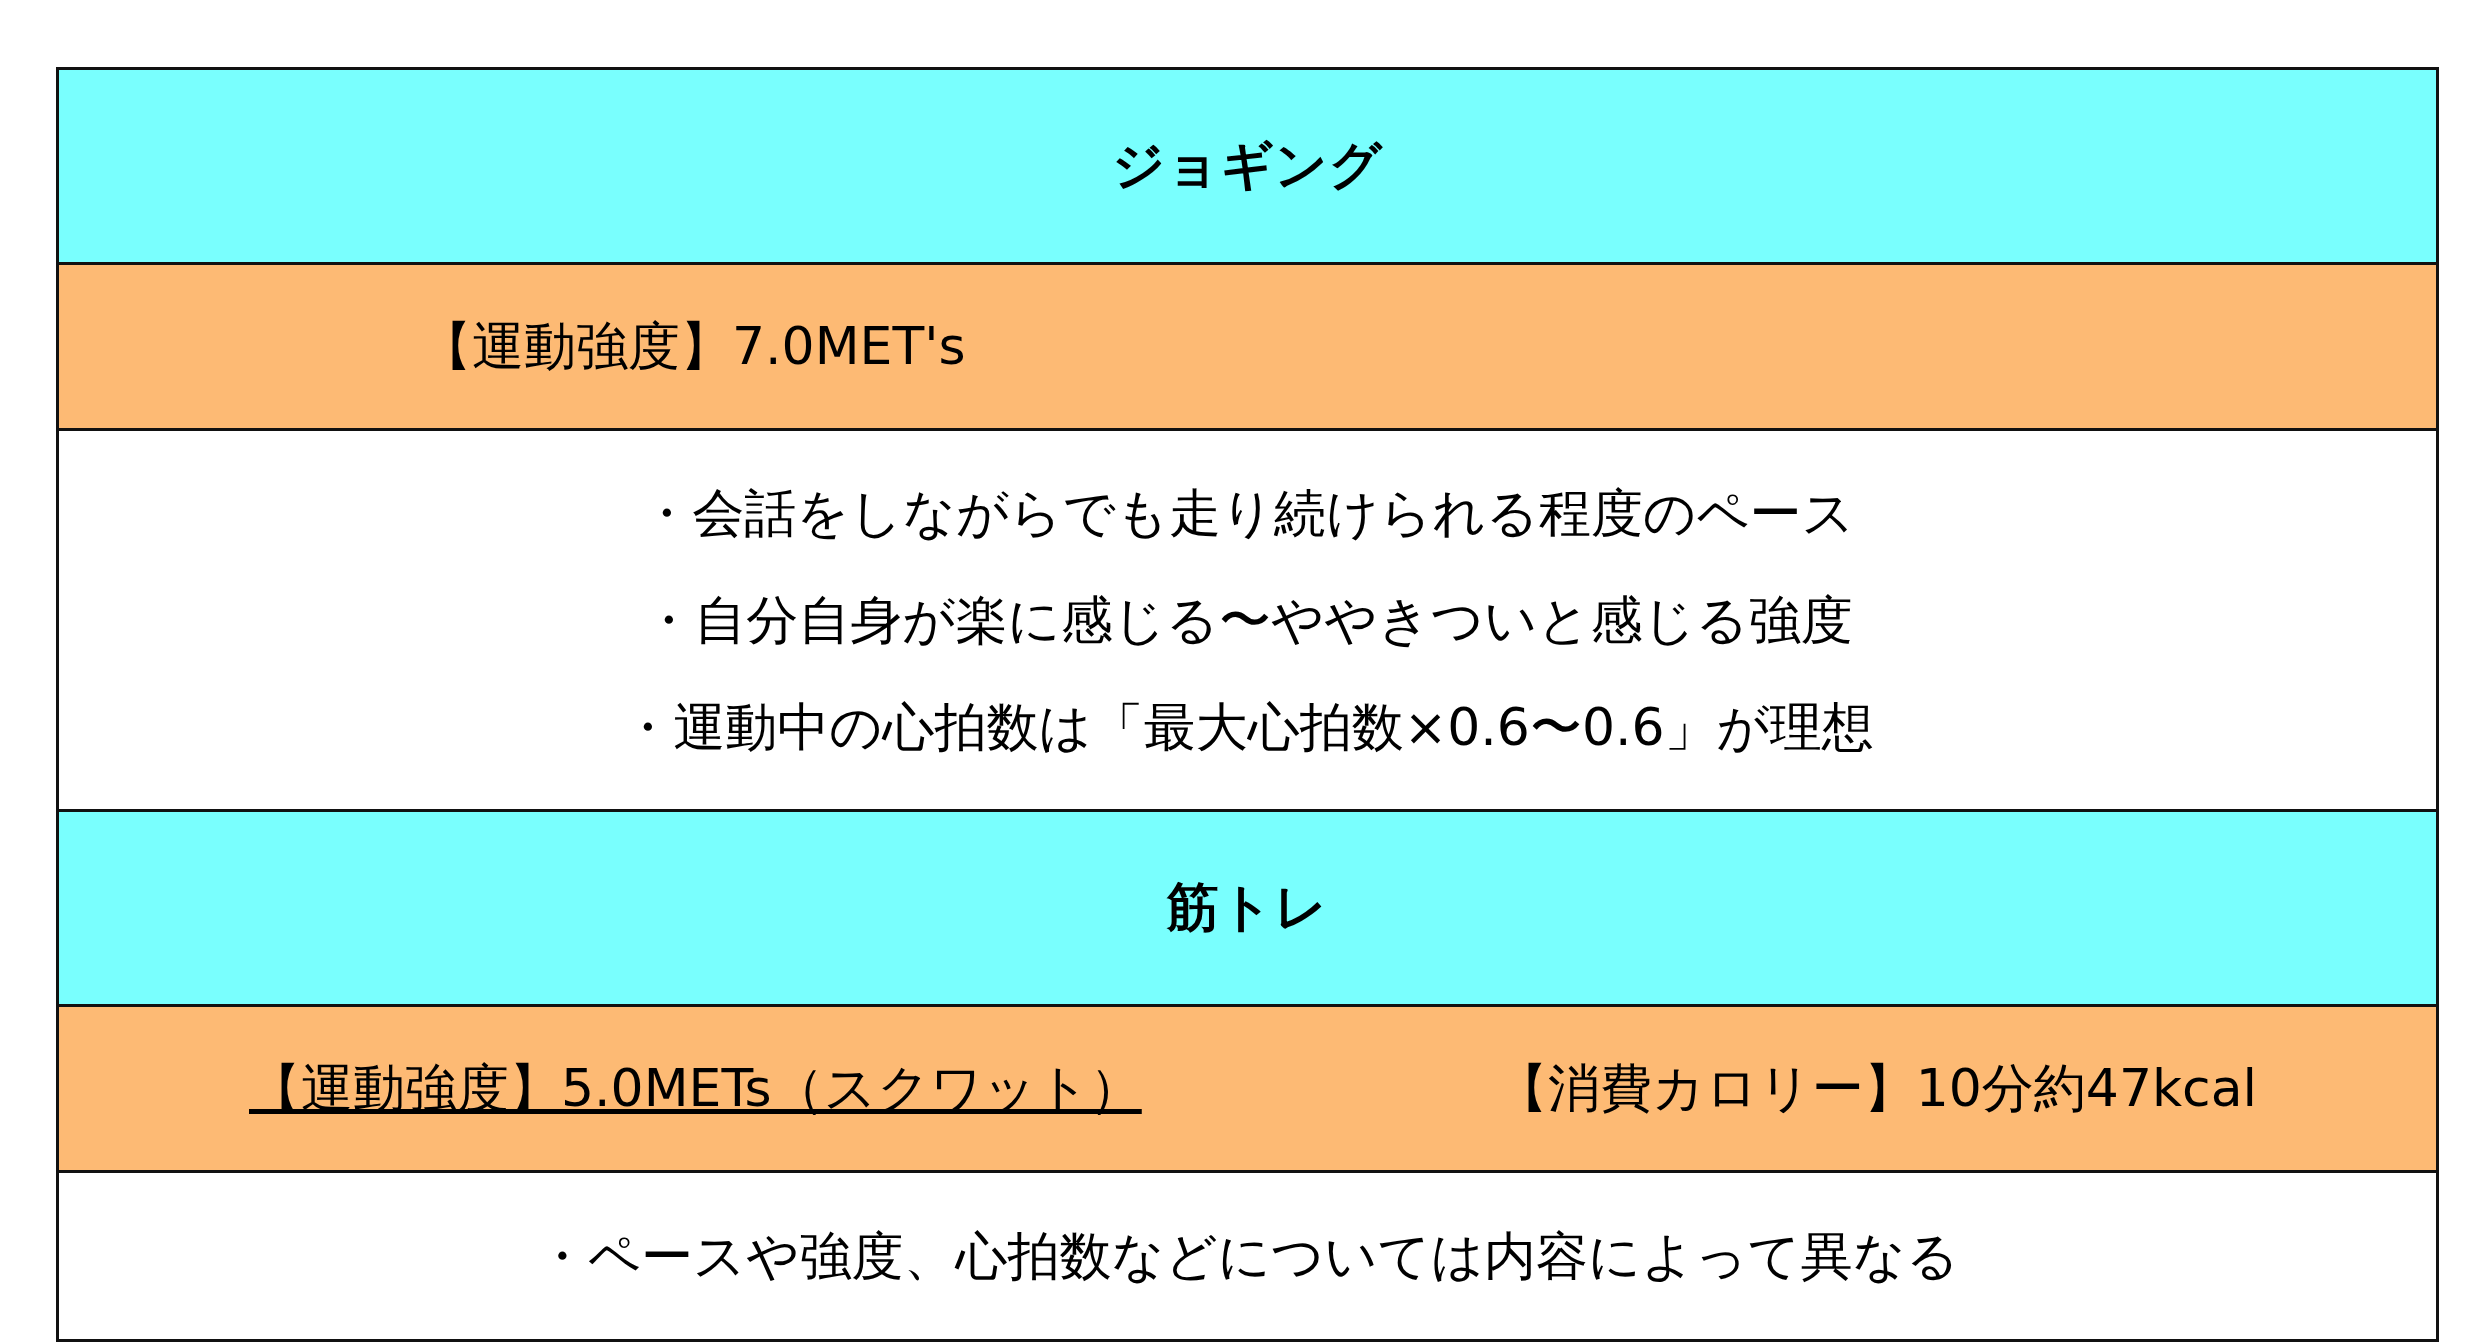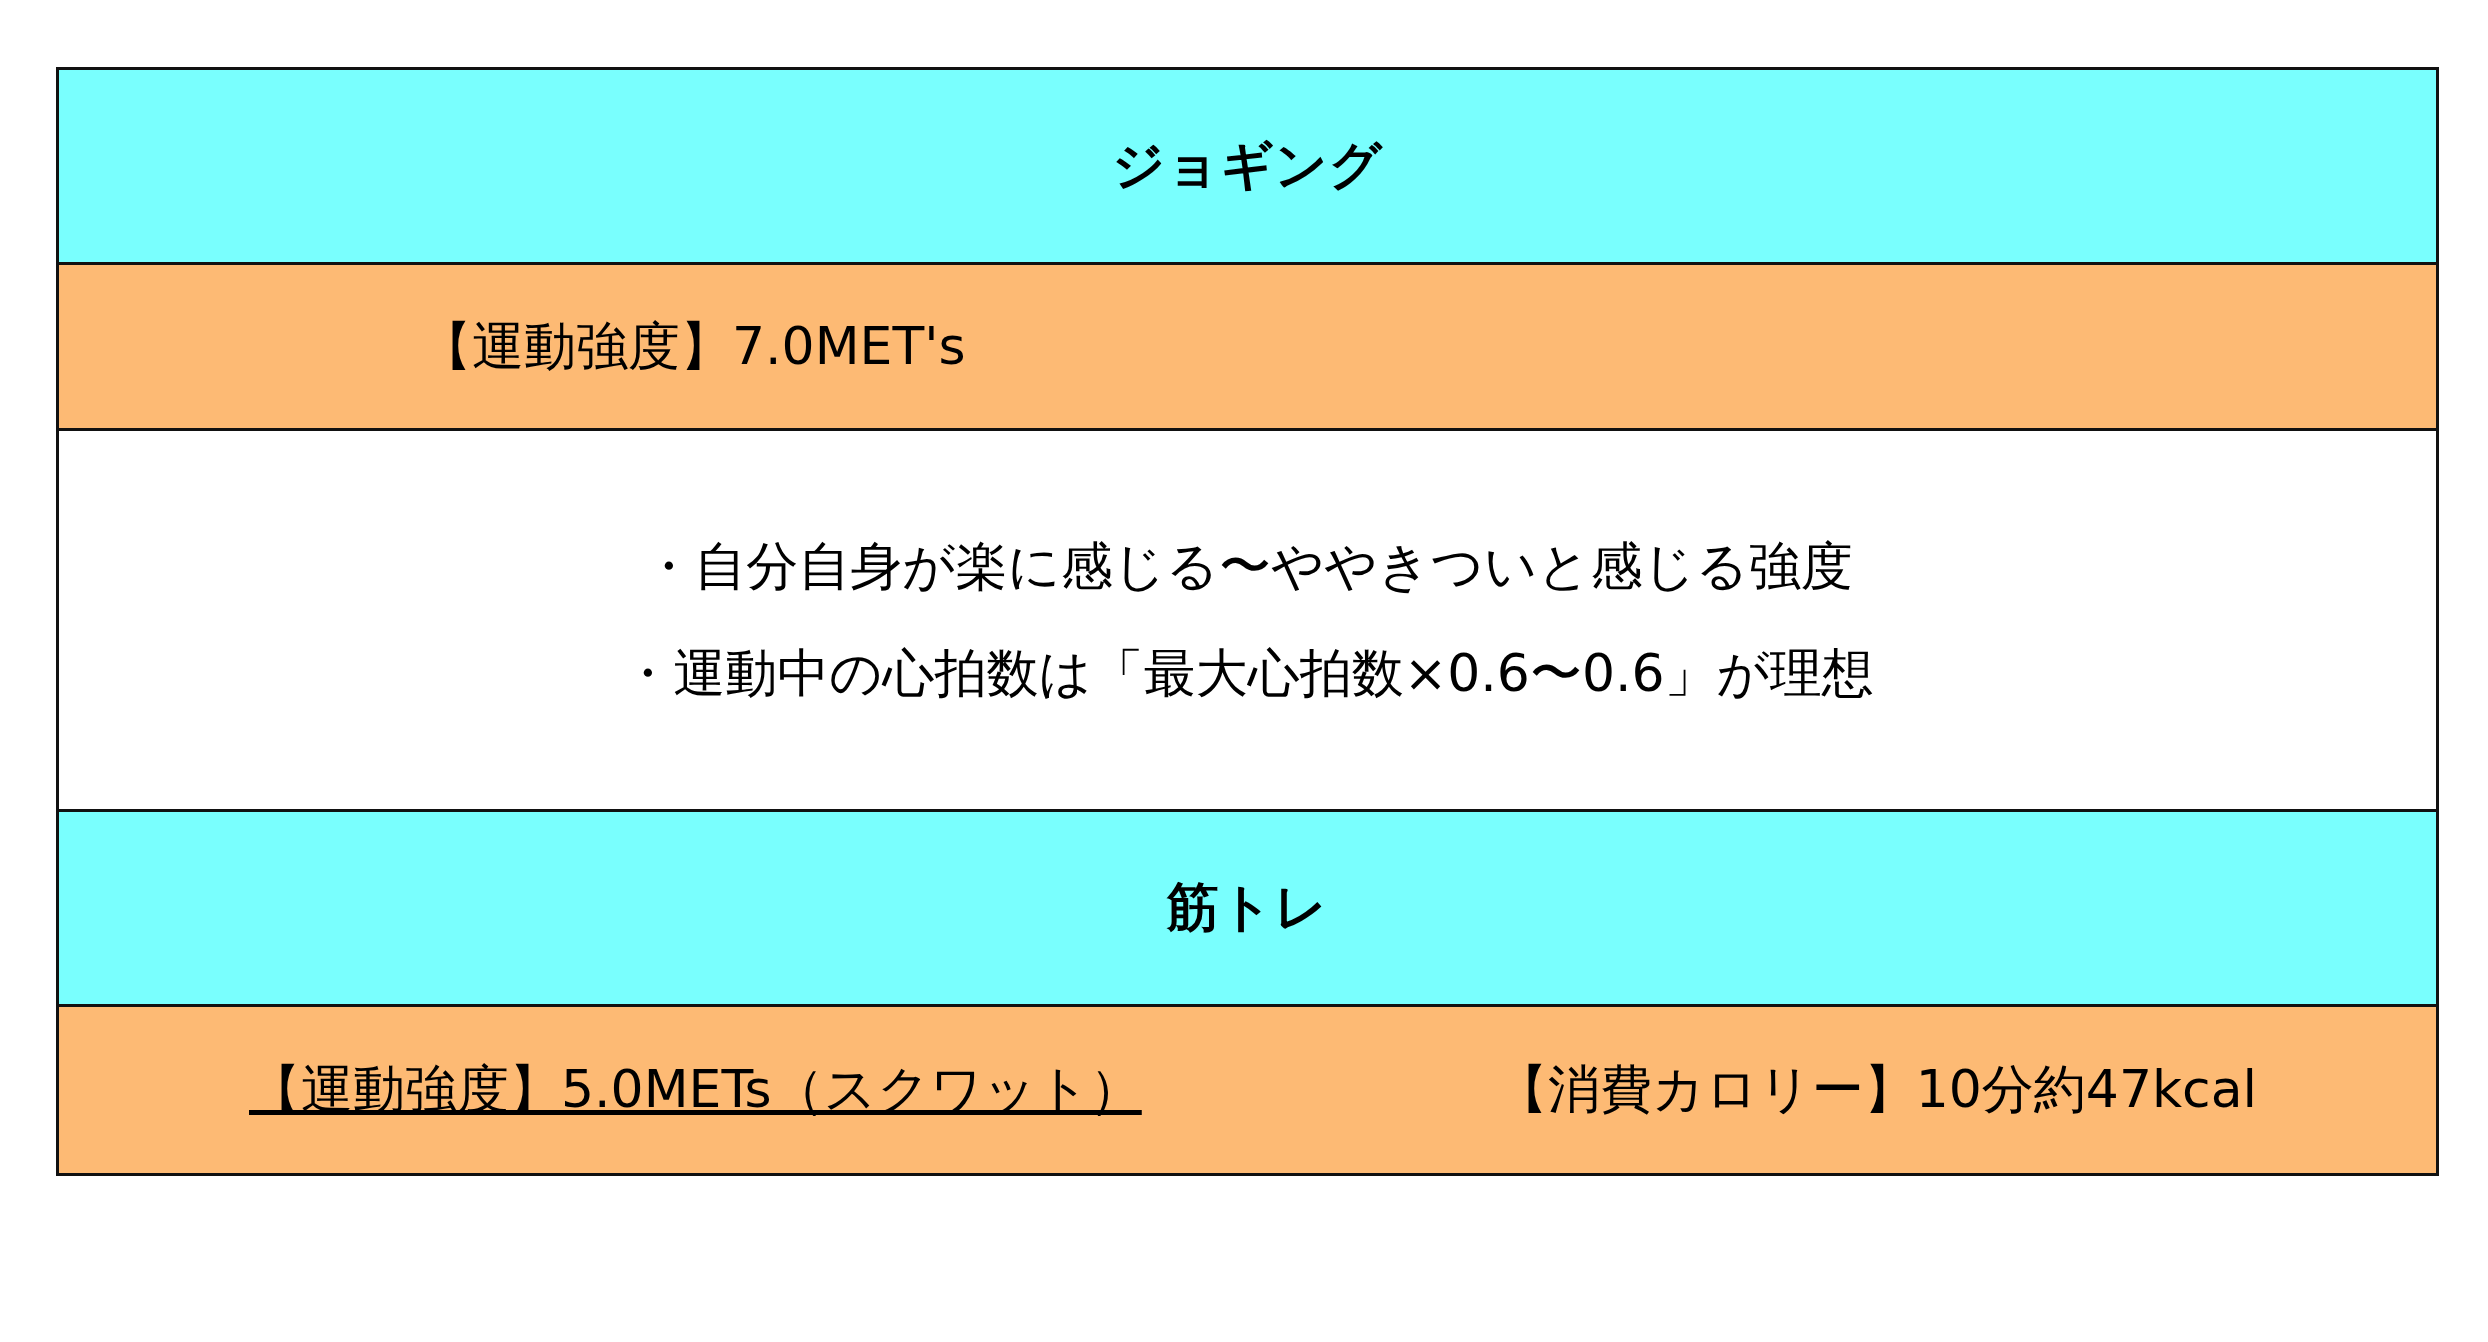--- a/index.html
+++ b/index.html
@@ -69,25 +69,29 @@
 
 <div class="table">
 
   <div class="row header">
     <span class="title">ジョギング</span>
   </div>
   <div class="row stats">
     <span class="stat" style="left:361px;">【運動強度】7.0MET's</span>
   </div>
   <div class="row notes tall">
+    <div class="note-line">・会話をしながらでも走り続けられる程度のペース</div>
     <div class="note-line">・自分自身が楽に感じる〜ややきついと感じる強度</div>
     <div class="note-line">・運動中の心拍数は「最大心拍数×0.6〜0.6」が理想</div>
   </div>
 
   <div class="row header">
     <span class="title">筋トレ</span>
   </div>
   <div class="row stats">
     <span class="stat" style="left:190px;text-decoration:underline;">【運動強度】5.0METs（スクワット）</span>
     <span class="stat" style="left:1437px;">【消費カロリー】10分約47kcal</span>
   </div>
+  <div class="row notes short">
+    <div class="note-line">・ペースや強度、心拍数などについては内容によって異なる</div>
+  </div>
 
 </div>
 
 </body></html>

